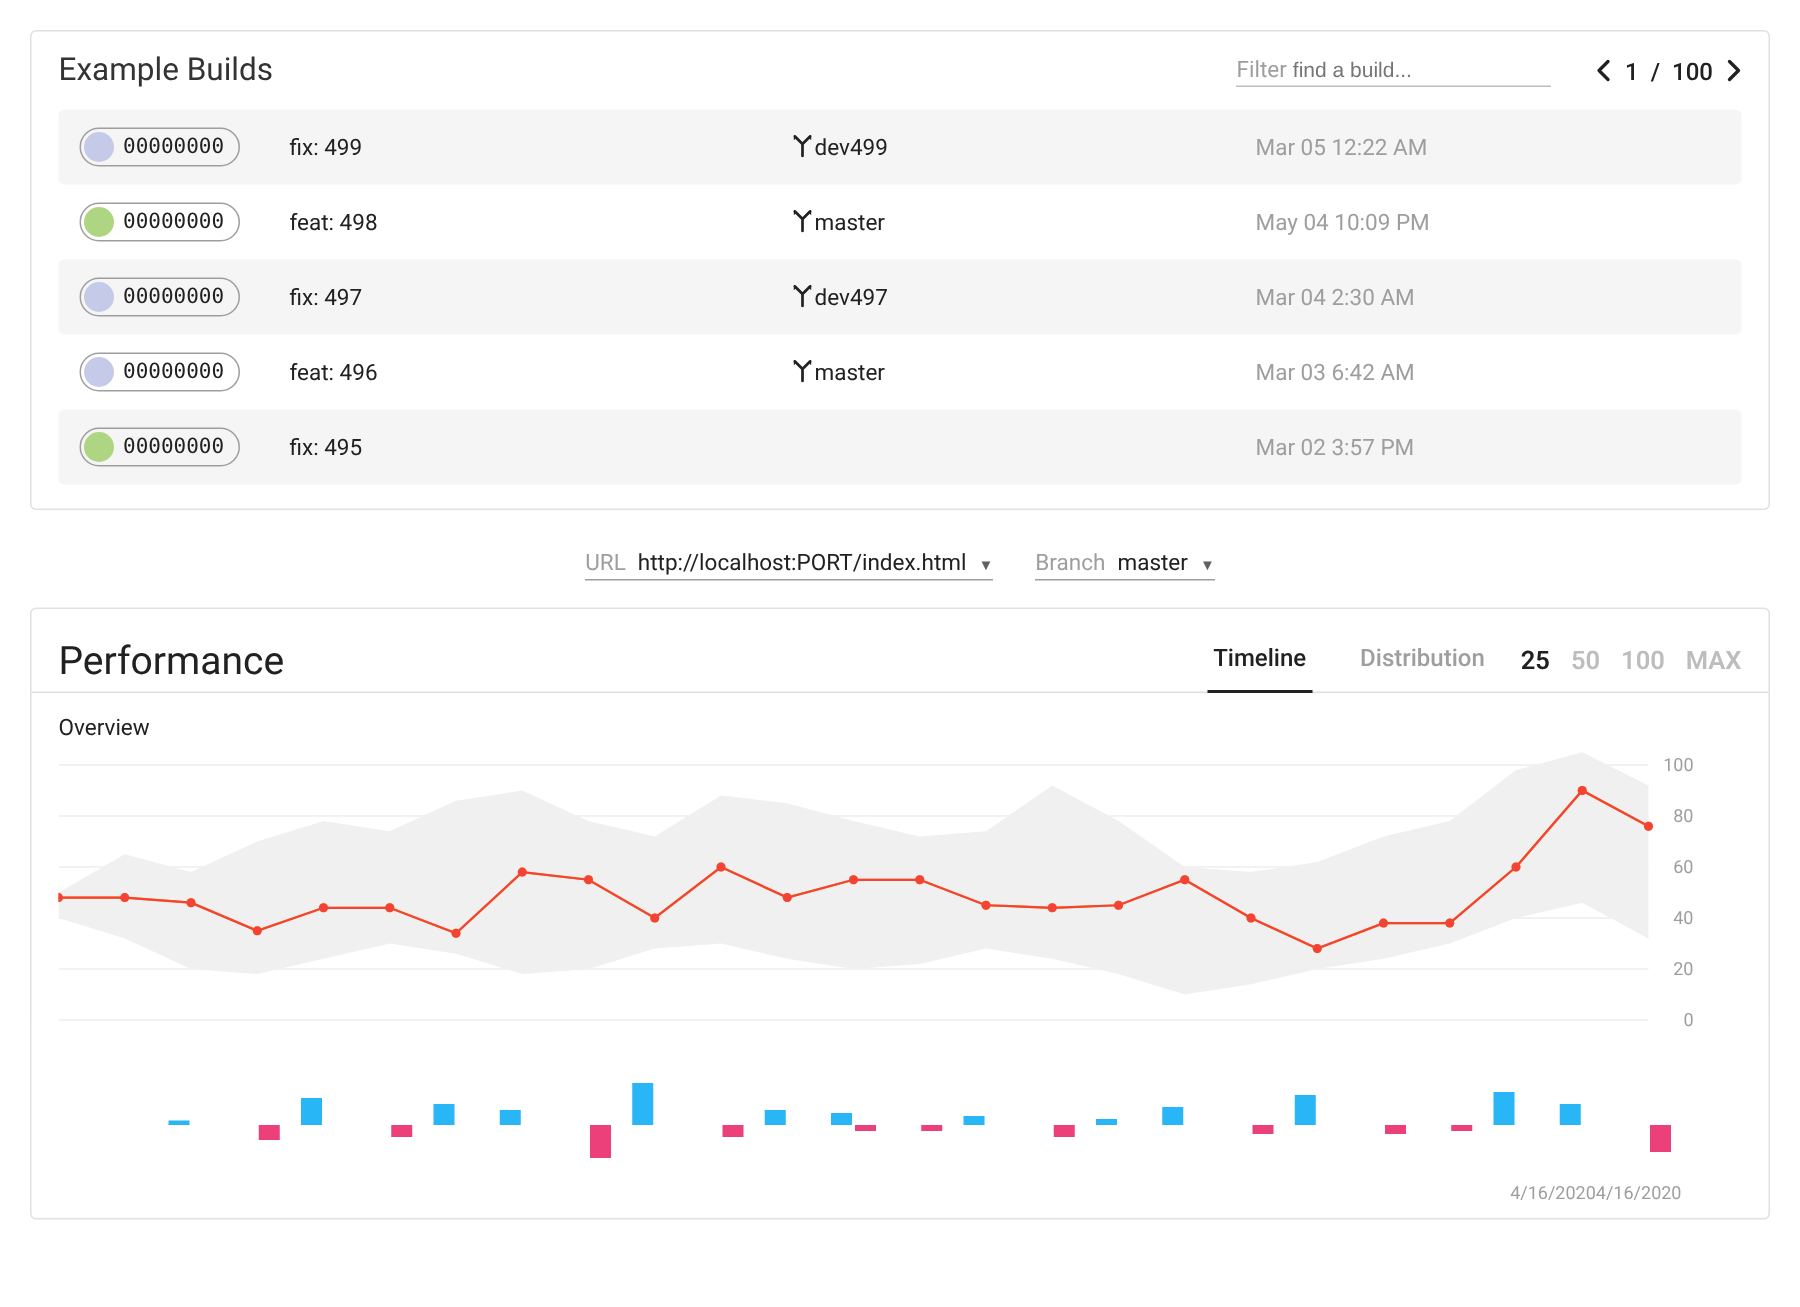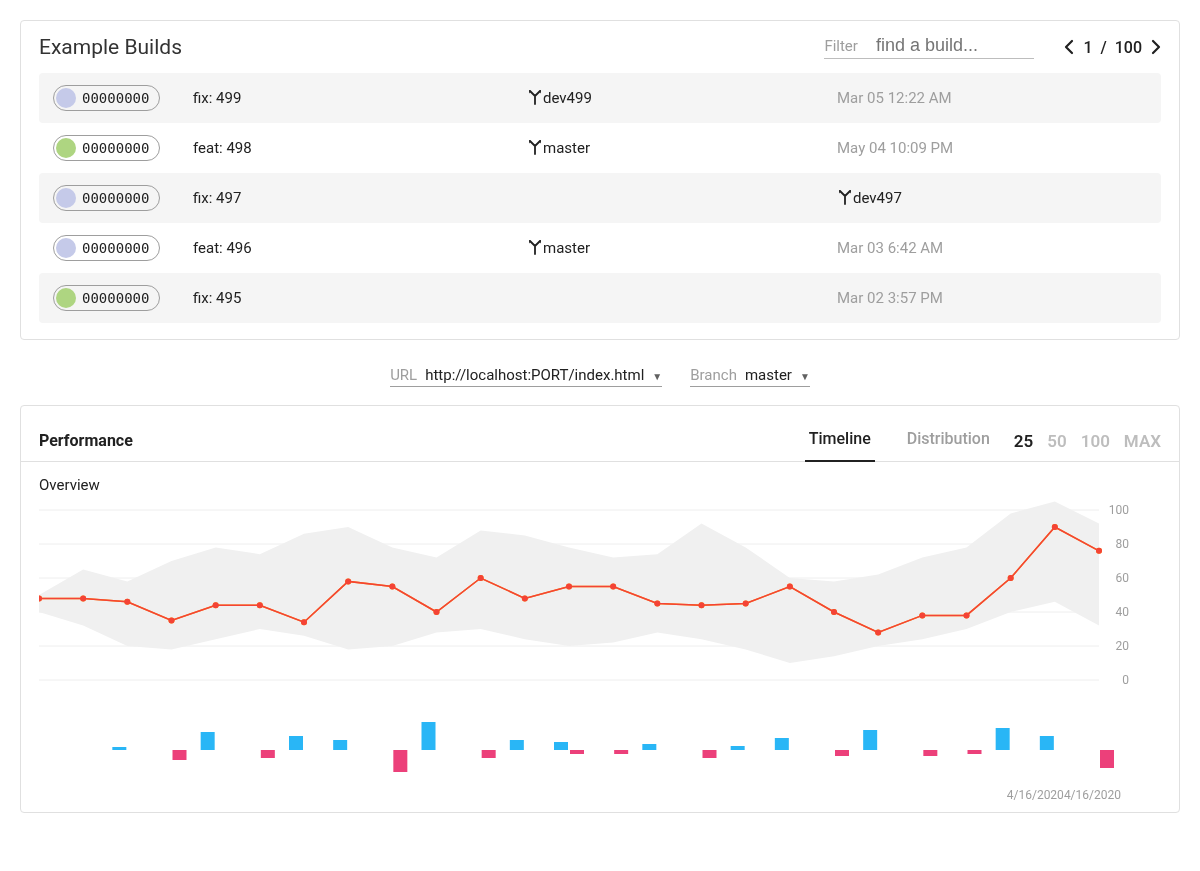--- a/index.html
+++ b/index.html
@@ -2,42 +2,42 @@
 <html><head>
 <meta charset="utf-8">
 <style>
 * { box-sizing: border-box; margin: 0; padding: 0; }
 body { font-family: -apple-system, BlinkMacSystemFont, "Segoe UI", Roboto, Helvetica, Arial, sans-serif; background: #fff; color: #212121; padding: 20px; width: 1200px; }
 .card { border: 1px solid #e0e0e0; border-radius: 4px; background: #fff; }
 .builds-card { margin-bottom: 18px; }
 .builds-header { display: flex; align-items: center; padding: 14px 18px 10px 18px; }
 .builds-title { font-size: 21px; font-weight: 400; flex: 1; color: #333; }
 .filter-wrap { display: flex; align-items: baseline; border-bottom: 1px solid #bdbdbd; padding-bottom: 2px; margin-right: 30px; width: 210px; }
-.filter-label { color: #9e9e9e; font-size: 15px; margin-right: 18px; }
-.filter-input { border: none; outline: none; font-size: 18px; color: #6d28d9; width: 140px; background: transparent; }
+.filter-label { color: #9e9e9e; font-size: 15px; margin-right: 4px; }
+.filter-input { border: none; outline: none; font-size: 14px; color: #6d28d9; width: 140px; background: transparent; }
 .pager { display: flex; align-items: center; gap: 8px; font-size: 16px; font-weight: 500; color: #212121; }
 .chev { cursor: pointer; }
 .build-rows { padding: 4px 18px 16px 18px; }
 .build-row { display: flex; align-items: center; padding: 12px 14px; border-radius: 4px; }
 .build-row.alt { background: #f5f5f5; }
 .col-hash { width: 140px; display: flex; align-items: center; }
 .hash-pill { display: flex; align-items: center; border: 1px solid #9e9e9e; border-radius: 14px; padding: 2px 10px 2px 2px; gap: 6px; font-family: ui-monospace, Menlo, monospace; font-size: 14px; }
 .avatar { width: 20px; height: 20px; border-radius: 50%; background: #c5cae9; display: inline-block; }
 .avatar.alt { background: #aed581; }
 .col-msg { flex: 1; font-size: 15px; }
 .col-branch { width: 310px; display: flex; align-items: center; gap: 0; font-size: 15px; }
 .branch-icon { display: inline-flex; }
 .col-date { width: 310px; color: #9e9e9e; font-size: 15px; }
 .selectors { display: flex; justify-content: center; gap: 28px; padding: 8px 0 18px 0; align-items: baseline; }
 .selector { display: flex; align-items: baseline; gap: 8px; border-bottom: 1px solid #9e9e9e; padding-bottom: 2px; cursor: pointer; }
 .selector-label { color: #9e9e9e; font-size: 15px; }
 .selector-value { font-size: 15px; color: #212121; }
 .caret { font-size: 10px; color: #616161; }
 .perf-header { display: flex; align-items: center; padding: 14px 18px 0 18px; border-bottom: 1px solid #e0e0e0; }
-.perf-title { font-size: 16px; font-weight: 700; flex: 1; }
+.perf-title { font-size: 26px; font-weight: 400; flex: 1; }
 .tabs { display: flex; gap: 28px; position: relative; top: 1px; padding: 0 20px; }
 .tab { font-size: 16px; font-weight: 500; color: #9e9e9e; padding: 8px 4px 12px 4px; cursor: pointer; border-bottom: 2px solid transparent; }
 .tab.active { color: #212121; border-bottom-color: #212121; }
 .range-opts { display: flex; gap: 14px; font-size: 17px; font-weight: 600; color: #bdbdbd; margin-left: auto; }
 .range-opts .active { color: #212121; }
 .range-opt { cursor: pointer; }
 .chart-section { padding: 14px 18px 10px 18px; }
 .overview-label { font-size: 15px; margin-bottom: 6px; }
 .chart-holder { position: relative; }
 svg { display: block; }
@@ -122,20 +122,21 @@
         <div class="col-branch">
           <span class="branch-icon">
             <svg width="16" height="16" viewBox="0 0 16 16">
               <path d="M8 14 L8 6 M8 6 L3 1 M8 6 L13 1" stroke="#212121" stroke-width="1.8" fill="none" stroke-linecap="round"></path>
               <path d="M2 0 L4 2 L2 4" fill="#212121" transform="translate(0.2,-0.5)"></path>
               <path d="M14 0 L12 2 L14 4" fill="#212121" transform="translate(-0.2,-0.5)"></path>
             </svg>
           </span>
           <span>dev497</span>
         </div>
+        <div class="col-date">Mar 04 2:30 AM</div>
       </div>
       <div class="build-row">
         <div class="col-hash">
           <span class="hash-pill">
             <span class="avatar"></span>
             <span>00000000</span>
           </span>
         </div>
         <div class="col-msg">feat: 496</div>
         <div class="col-branch">

